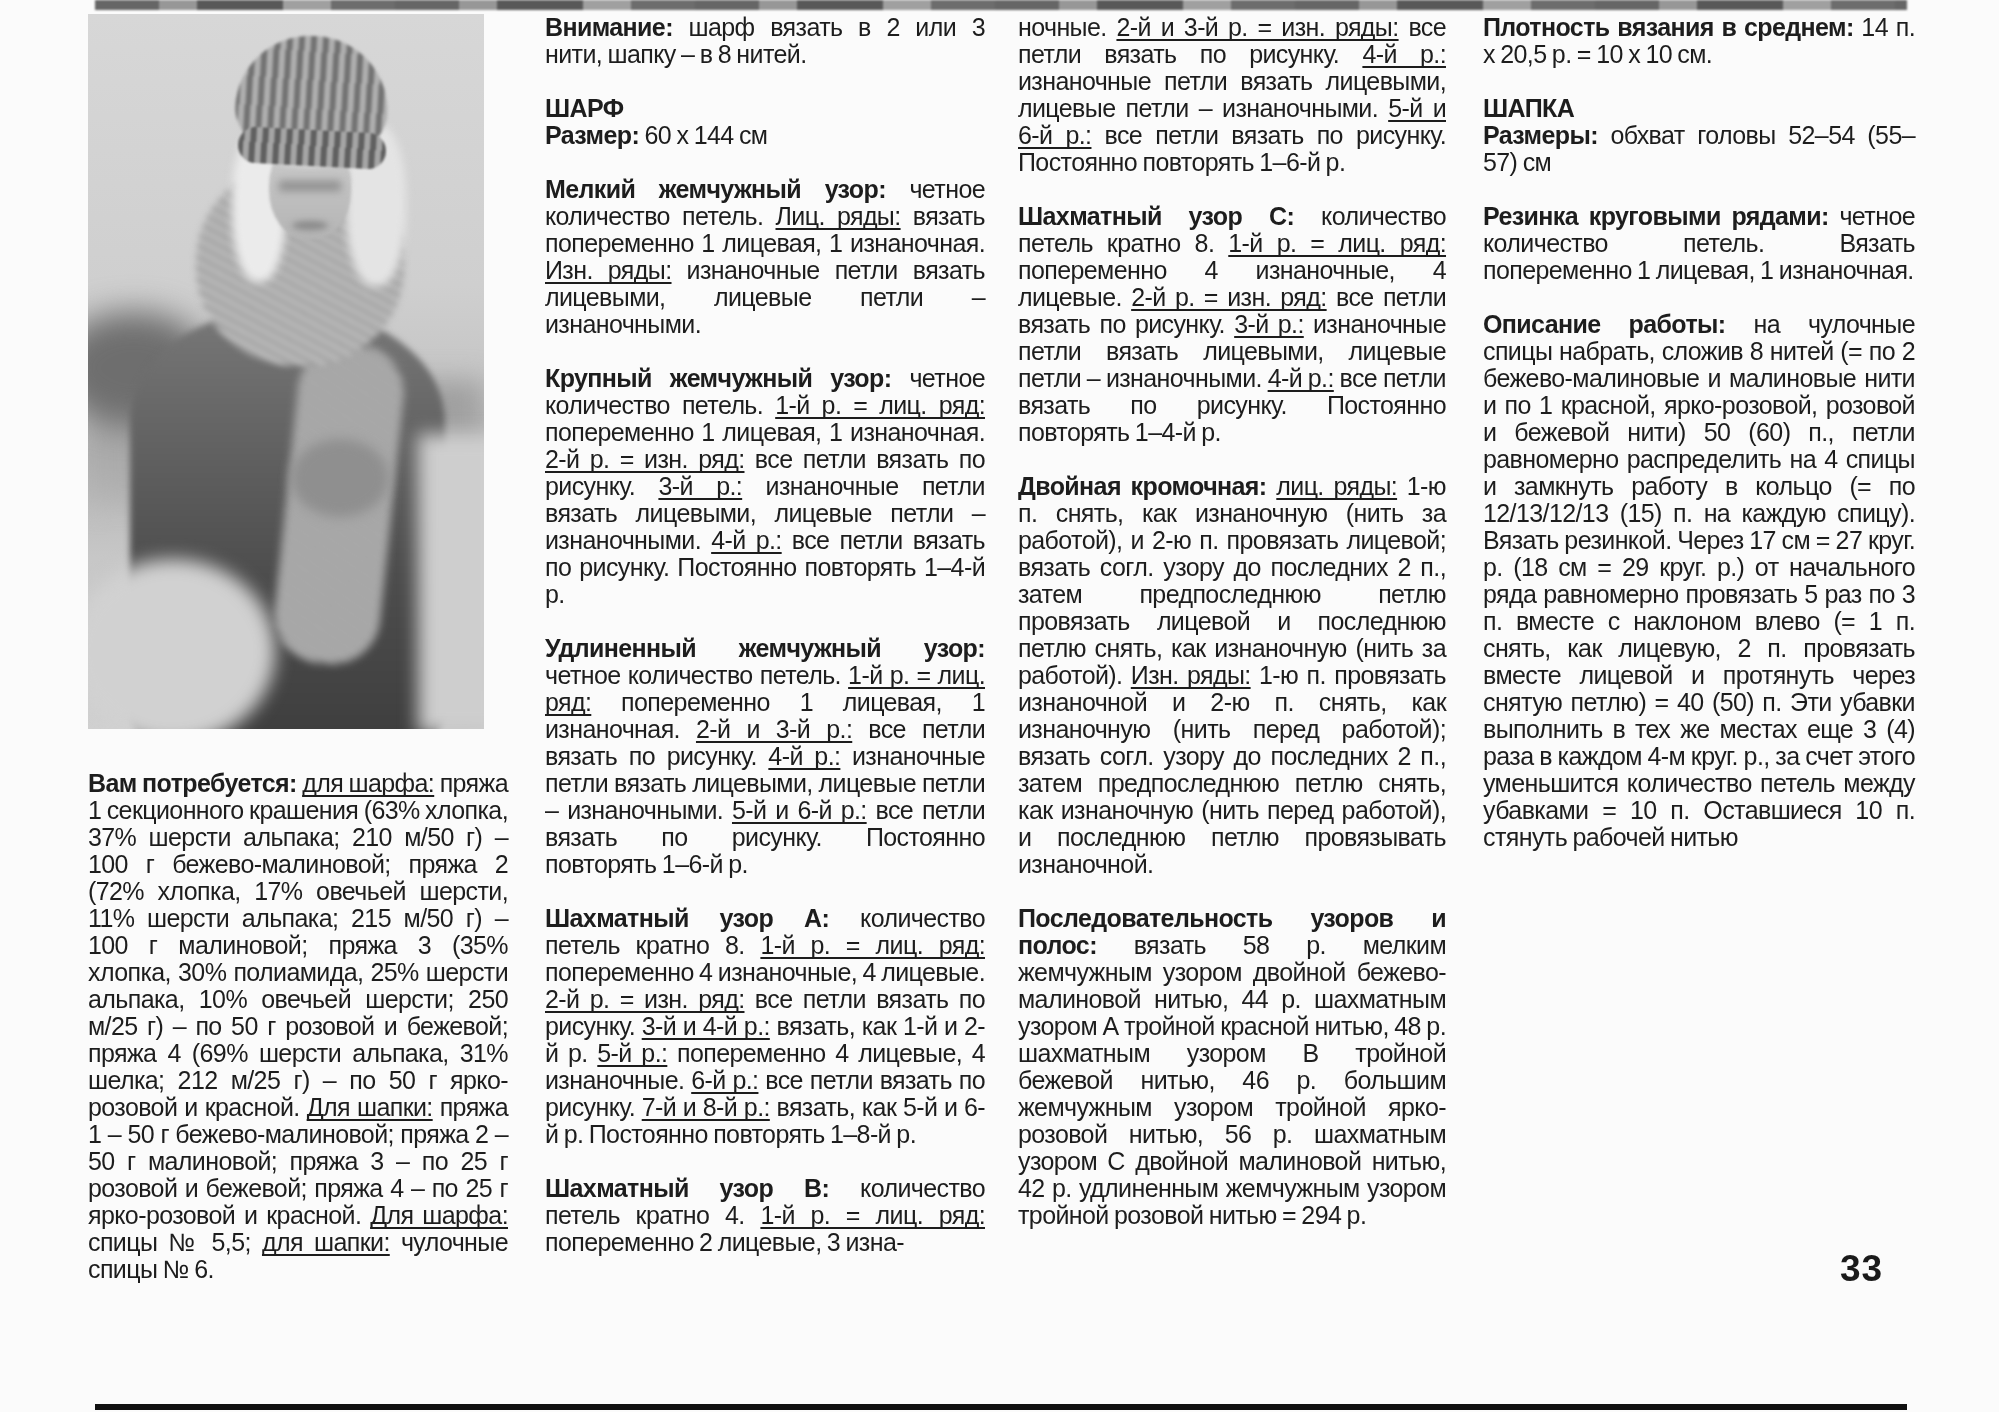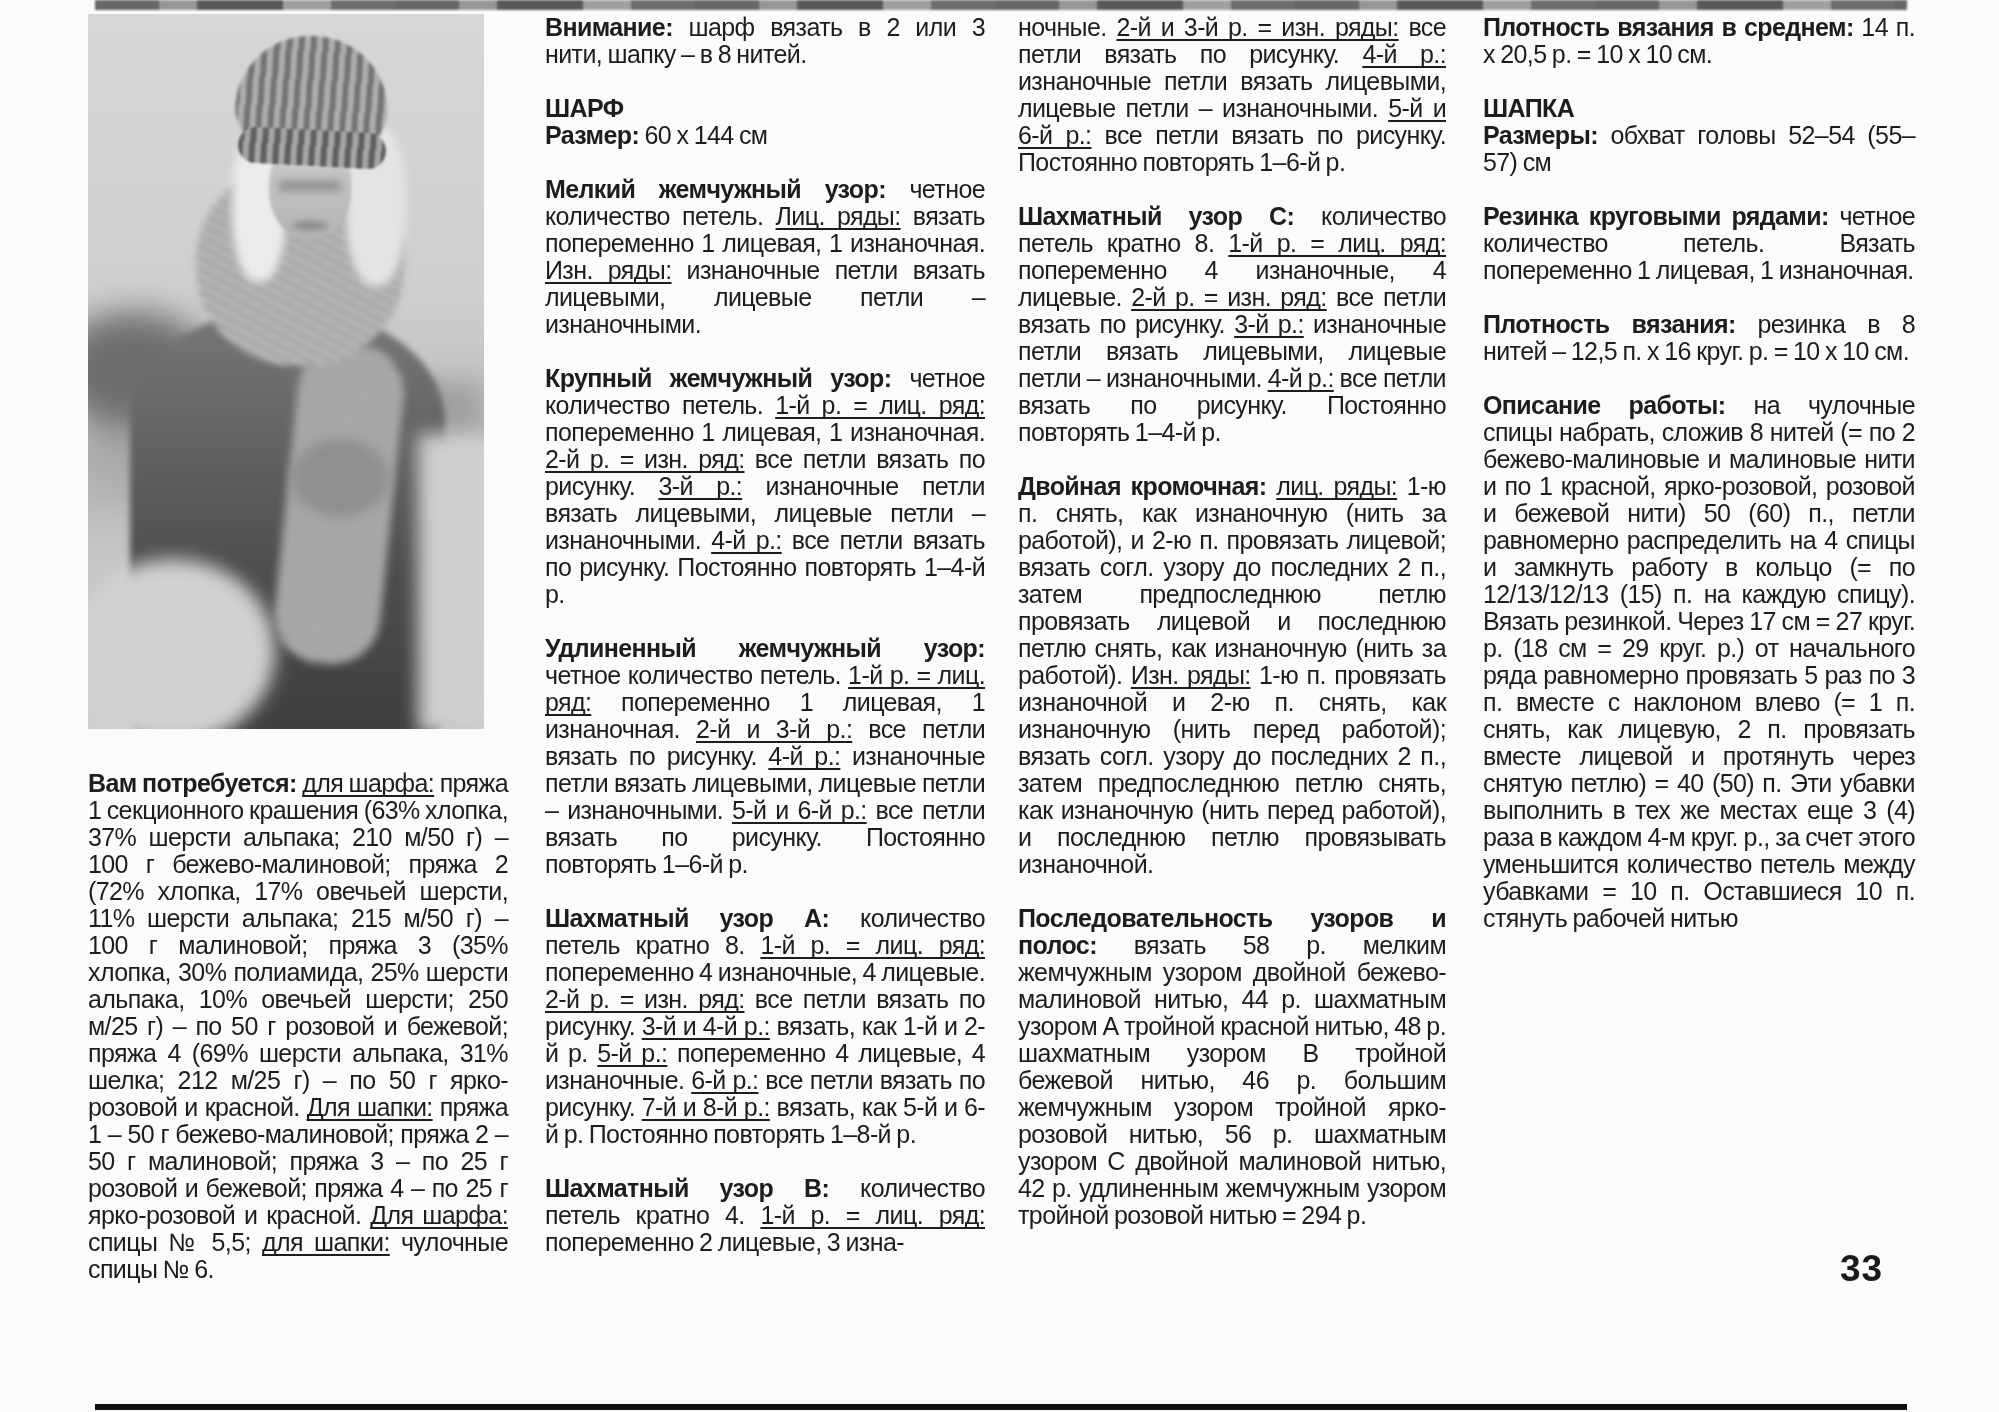--- a/index.html
+++ b/index.html
@@ -91,20 +91,19 @@
     <div class="col col3">
         <p><span>ночные. </span><span class="u">2-й и 3-й р. = изн. ряды:</span><span> все петли вязать по рисунку. </span><span class="u">4-й р.:</span><span> изнаночные петли вязать лицевыми, лицевые петли – изнаночными. </span><span class="u">5-й и 6-й р.:</span><span> все петли вязать по рисунку. Постоянно повторять 1–6-й р.</span></p>
         <p><span class="b">Шахматный узор С: </span><span>количество петель кратно 8. </span><span class="u">1-й р. = лиц. ряд:</span><span> попеременно 4 изнаночные, 4 лицевые. </span><span class="u">2-й р. = изн. ряд:</span><span> все петли вязать по рисунку. </span><span class="u">3-й р.:</span><span> изнаночные петли вязать лицевыми, лицевые петли – изнаночными. </span><span class="u">4-й р.:</span><span> все петли вязать по рисунку. Постоянно повторять 1–4-й р.</span></p>
         <p><span class="b">Двойная кромочная: </span><span class="u">лиц. ряды:</span><span> 1-ю п. снять, как изнаночную (нить за работой), и 2-ю п. провязать лицевой; вязать согл. узору до последних 2 п., затем предпоследнюю петлю провязать лицевой и последнюю петлю снять, как изнаночную (нить за работой). </span><span class="u">Изн. ряды:</span><span> 1-ю п. провязать изнаночной и 2-ю п. снять, как изнаночную (нить перед работой); вязать согл. узору до последних 2 п., затем предпоследнюю петлю снять, как изнаночную (нить перед работой), и последнюю петлю провязывать изнаночной.</span></p>
         <p><span class="b">Последовательность узоров и полос: </span><span>вязать 58 р. мелким жемчужным узором двойной бежево-малиновой нитью, 44 р. шахматным узором А тройной красной нитью, 48 р. шахматным узором В тройной бежевой нитью, 46 р. большим жемчужным узором тройной ярко-розовой нитью, 56 р. шахматным узором С двойной малиновой нитью, 42 р. удлиненным жемчужным узором тройной розовой нитью = 294 р.</span></p>
       </div>
     <div class="col col4">
         <p><span class="b">Плотность вязания в среднем: </span><span>14 п. х 20,5 р. = 10 х 10 см.</span></p>
         <p><span class="b">ШАПКА</span><br><span class="b">Размеры: </span><span>обхват головы 52–54 (55–57) см</span></p>
         <p><span class="b">Резинка круговыми рядами: </span><span>четное количество петель. Вязать попеременно 1 лицевая, 1 изнаночная.</span></p>
-        <p><span class="b">Плотность вязания: </span><span>резинка в 8 нитей – 12,5 п. х 16 круг. р. = 10 х 10 см.</span></p>
         <p><span class="b">Описание работы: </span><span>на чулочные спицы набрать, сложив 8 нитей (= по 2 бежево-малиновые и малиновые нити и по 1 красной, ярко-розовой, розовой и бежевой нити) 50 (60) п., петли равномерно распределить на 4 спицы и замкнуть работу в кольцо (= по 12/13/12/13 (15) п. на каждую спицу). Вязать резинкой. Через 17 см = 27 круг. р. (18 см = 29 круг. р.) от начального ряда равномерно провязать 5 раз по 3 п. вместе с наклоном влево (= 1 п. снять, как лицевую, 2 п. провязать вместе лицевой и протянуть через снятую петлю) = 40 (50) п. Эти убавки выполнить в тех же местах еще 3 (4) раза в каждом 4-м круг. р., за счет этого уменьшится количество петель между убавками = 10 п. Оставшиеся 10 п. стянуть рабочей нитью</span></p>
       </div>
   </div>
 
   <div class="page-number">33</div>
   <div class="bottom-rule"></div>
 </div>
 
 </body></html>

